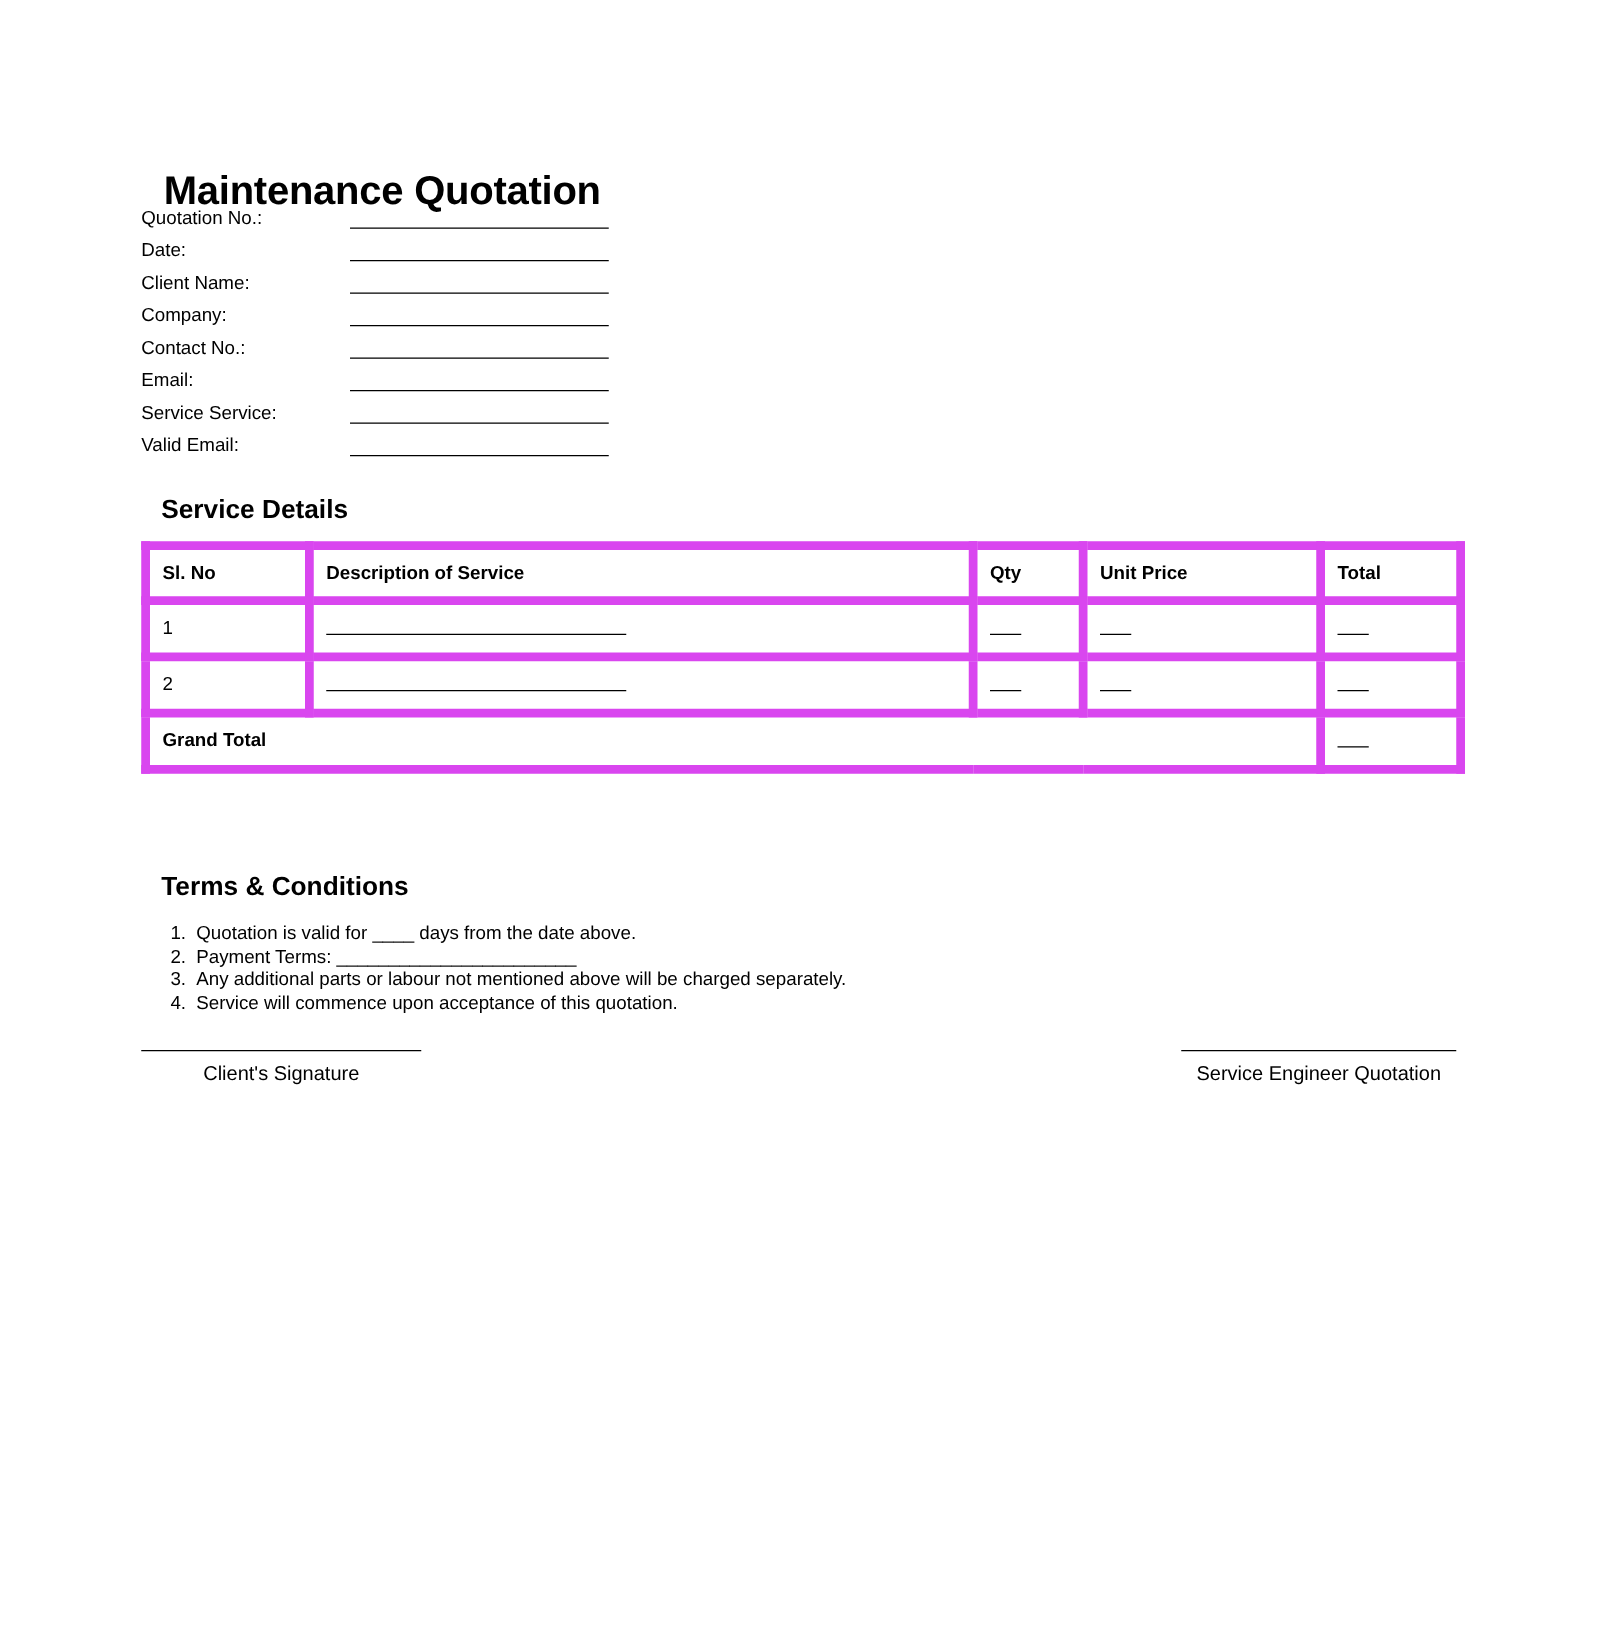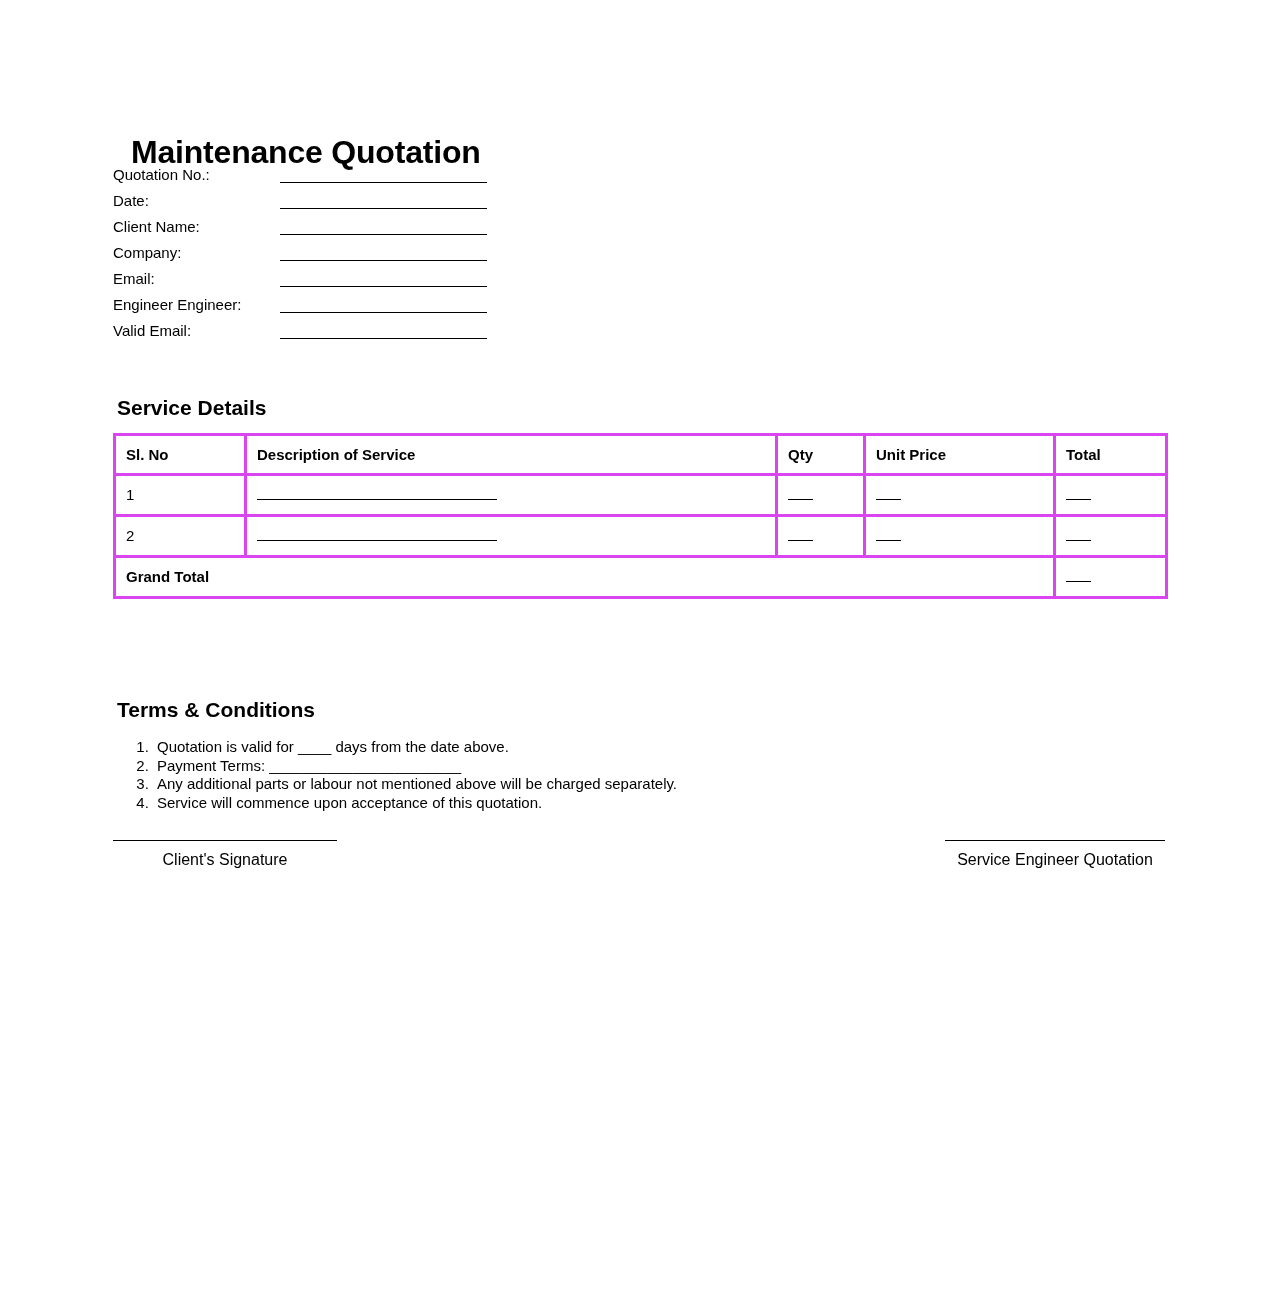--- a/index.html
+++ b/index.html
@@ -63,40 +63,40 @@
     border-bottom: 1.4px solid #000;
   }
 
   
   .section-heading {
     font-size: 21px;
     font-weight: bold;
     margin: 0;
     line-height: 1;
     position: absolute;
-    left: 4px;
+    left: 16px;
   }
   #service-heading { top: 397px; }
   #terms-heading  { top: 699px; }
 
   
   .svc-table-wrap {
     position: absolute;
     left: 0;
     top: 433px;
     width: 1052px;
   }
   table.svc-table {
     border-collapse: collapse;
     width: 1052px;
     table-layout: fixed;
   }
   table.svc-table th,
   table.svc-table td {
-    border: 3px solid #d946ef;
+    border: 7px solid #d946ef;
     padding: 0 10px;
     font-size: 15px;
     text-align: left;
     vertical-align: middle;
     line-height: 1.2;
   }
   table.svc-table th {
     font-weight: bold;
     height: 37px;
   }
@@ -189,25 +189,29 @@
     </div>
     <div class="meta-row">
       <span class="meta-label">Client Name:</span>
       <span class="meta-line"></span>
     </div>
     <div class="meta-row">
       <span class="meta-label">Company:</span>
       <span class="meta-line"></span>
     </div>
     <div class="meta-row">
+      <span class="meta-label">Contact No.:</span>
+      <span class="meta-line"></span>
+    </div>
+    <div class="meta-row">
       <span class="meta-label">Email:</span>
       <span class="meta-line"></span>
     </div>
     <div class="meta-row">
-      <span class="meta-label">Engineer Engineer:</span>
+      <span class="meta-label">Service Service:</span>
       <span class="meta-line"></span>
     </div>
     <div class="meta-row">
       <span class="meta-label">Valid Email:</span>
       <span class="meta-line"></span>
     </div>
   </div>
 
   <h2 class="section-heading" id="service-heading">Service Details</h2>
 

